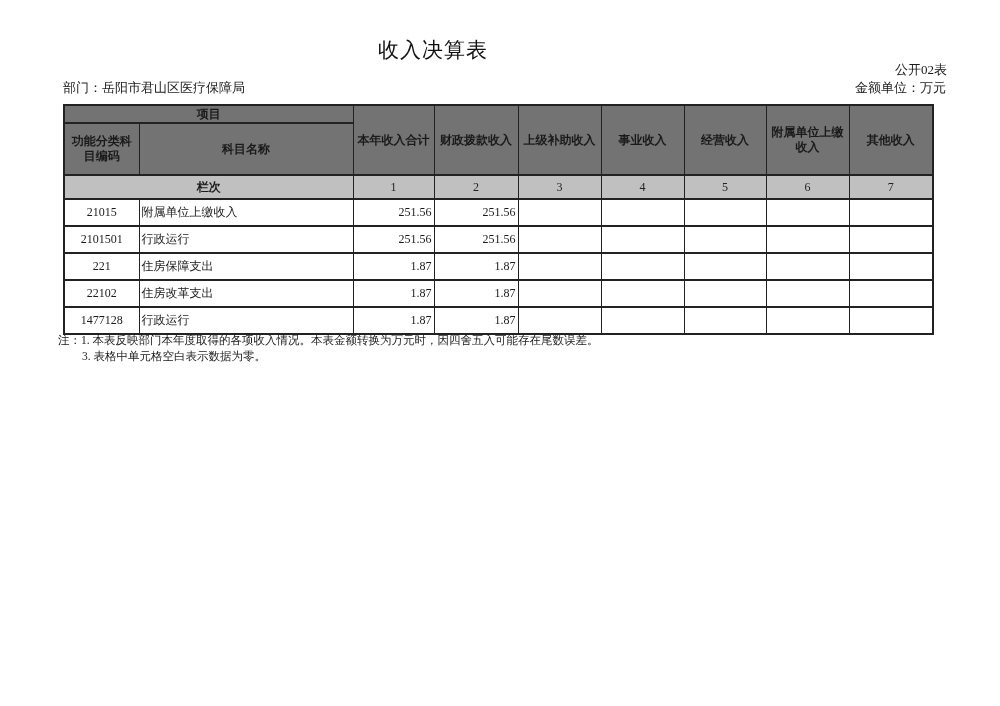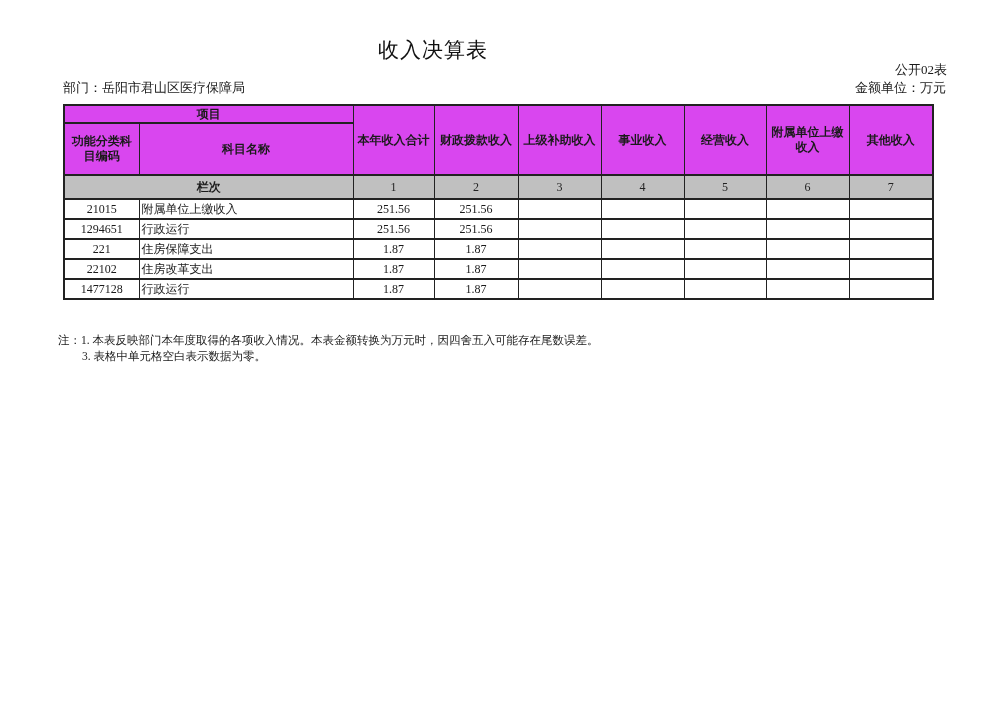--- a/index.html
+++ b/index.html
@@ -46,35 +46,35 @@
     border-right: 1px solid #222;
     border-top: 2px solid #222;
     border-bottom: 2px solid #222;
     vertical-align: middle;
     font-size: 12px;
     line-height: 1.25;
     overflow: hidden;
     padding: 0 2px;
   }
   td.hdr {
-    background: #d946ef;
+    background: #737373;
     font-weight: bold;
     font-size: 13px;
     text-align: center;
     padding: 0 1px;
   }
   td.lanci-label { background: #c0c0c0; font-weight: bold; text-align: center; font-size: 12px; }
   td.lanci-num   { background: #c0c0c0; text-align: center; font-size: 12px; color: #222; }
   tr.r-project { height: 18px; }
   tr.r-subhdr  { height: 52px; }
   tr.r-lanci   { height: 24px; }
-  tr.r-data    { height: 20px; }
+  tr.r-data    { height: 27px; }
   td.c-code  { text-align: center; }
   td.c-name  { text-align: left; padding-left: 4px; }
-  td.c-val   { text-align: center; padding-right: 6px; }
+  td.c-val   { text-align: right; padding-right: 6px; }
   .note-1 {
     position: absolute;
     top: 333px; left: 58px;
     font-size: 11.5px;
   }
   .note-2 {
     position: absolute;
     top: 349px; left: 82px;
     font-size: 11.5px;
   }
@@ -130,21 +130,21 @@
     <td class="c-name">附属单位上缴收入</td>
     <td class="c-val">251.56</td>
     <td class="c-val">251.56</td>
     <td class="c-val"></td>
     <td class="c-val"></td>
     <td class="c-val"></td>
     <td class="c-val"></td>
     <td class="c-val"></td>
   </tr>
   <tr class="r-data">
-    <td class="c-code">1294651</td>
+    <td class="c-code">2101501</td>
     <td class="c-name">行政运行</td>
     <td class="c-val">251.56</td>
     <td class="c-val">251.56</td>
     <td class="c-val"></td>
     <td class="c-val"></td>
     <td class="c-val"></td>
     <td class="c-val"></td>
     <td class="c-val"></td>
   </tr>
   <tr class="r-data">

